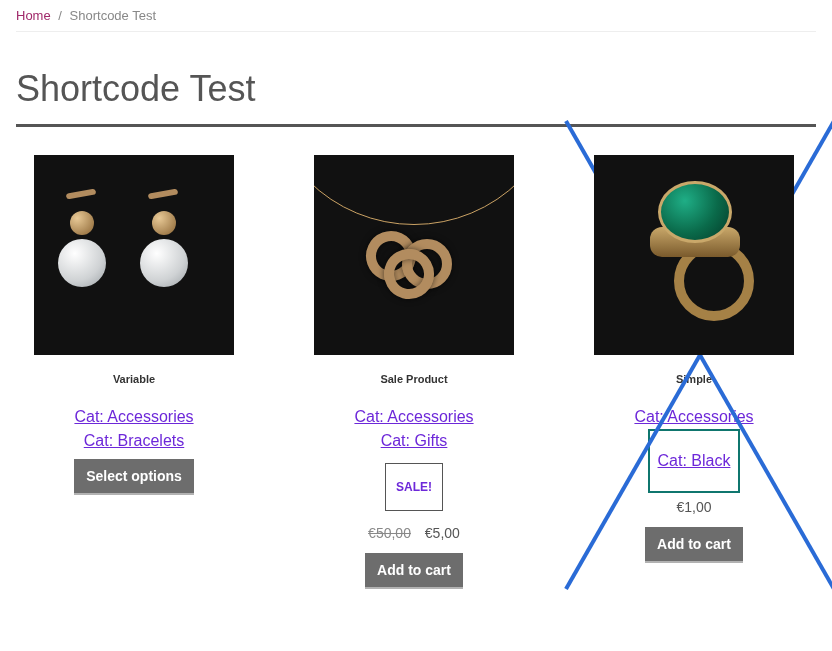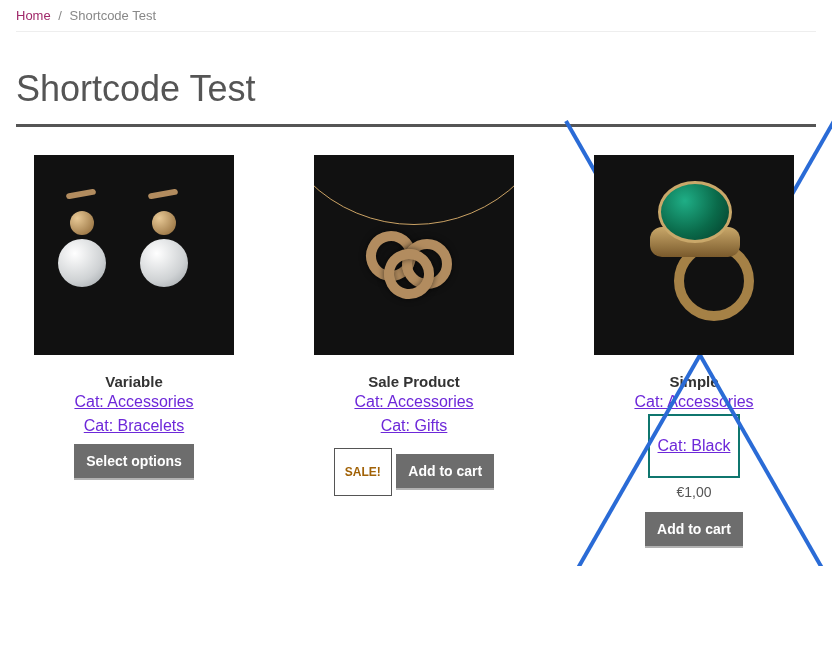--- a/index.html
+++ b/index.html
@@ -60,45 +60,45 @@
     .chain { position:absolute; width:300px; height:300px; border:1px solid #caa264; border-radius:50%; top:-230px; left:-50px;}
     .ring { position:absolute; width:50px; height:50px; border:10px solid #b28c5f; border-radius:50%; box-shadow: inset 0 0 6px rgba(0,0,0,.5), 0 0 6px rgba(0,0,0,.6);}
     .r1 { top:76px; left:52px; transform:rotate(-20deg);}
     .r2 { top:84px; left:88px; }
     .r3 { top:94px; left:70px; transform:rotate(15deg);}
     
     .ering-band { position:absolute; width:80px; height:80px; border:10px solid #a58146; border-radius:50%; top:86px; left:80px;}
     .ering-mount { position:absolute; width:90px; height:30px; background:linear-gradient(#c9a86a,#7a5a2c); border-radius:12px; top:72px; left:56px;}
     .ering-stone { position:absolute; width:74px; height:62px; background:radial-gradient(circle at 35% 30%, #1fae86, #0a6a4a 55%, #043a28); border-radius:50%; top:26px; left:64px; border:3px solid #c9a86a;}
     .prod-title {
-      font-size: 15px;
+      font-size: 11px;
       font-weight: 700;
       color: #333;
-      margin-bottom: 0;
+      margin-bottom: 20px;
     }
     .cats { margin-bottom: 6px; }
     .cat-line {
       color: #6d28d9;
       font-size: 16px;
       line-height: 1.5;
       display: block;
     }
     .cat-highlight {
       border: 2px solid #0f766e;
       padding: 18px 8px;
       display: inline-block;
       text-align: center;
     }
     .sale-badge {
       display: inline-block;
       border: 1px solid #555;
       padding: 16px 10px;
       font-size: 12px;
       font-weight: 700;
-      color: #a16207;
+      color: #6d28d9;
       margin: 4px 0 10px 0;
     }
     .price {
       font-size: 14px;
       color: #555;
       margin: 4px 0 12px 0;
     }
     .price .strike { text-decoration: line-through; color: #888; margin-right: 10px;}
     .btn {
       display: inline-block;
@@ -165,20 +165,24 @@
         <div class="ring r2"></div>
         <div class="ring r3"></div>
       </div>
     </a>
     <div class="prod-title">Sale Product</div>
     <div class="cats">
       <a href="#" class="cat-line">Cat: Accessories</a>
       <a href="#" class="cat-line">Cat: Gifts</a>
     </div>
     <div class="sale-badge">SALE!</div>
+    <div class="price">
+      <span class="strike">€50,00</span>
+      <span>€5,00</span>
+    </div>
     <button class="btn">Add to cart</button>
   </div>
 
   <div class="product">
     <svg class="cross-overlay" viewBox="0 0 280 480">
       <line x1="6" y1="6" x2="274" y2="474" stroke="#2a6bd6" stroke-width="4"></line>
       <line x1="274" y1="6" x2="6" y2="474" stroke="#2a6bd6" stroke-width="4"></line>
     </svg>
     <a href="#">
       <div class="prod-img">

